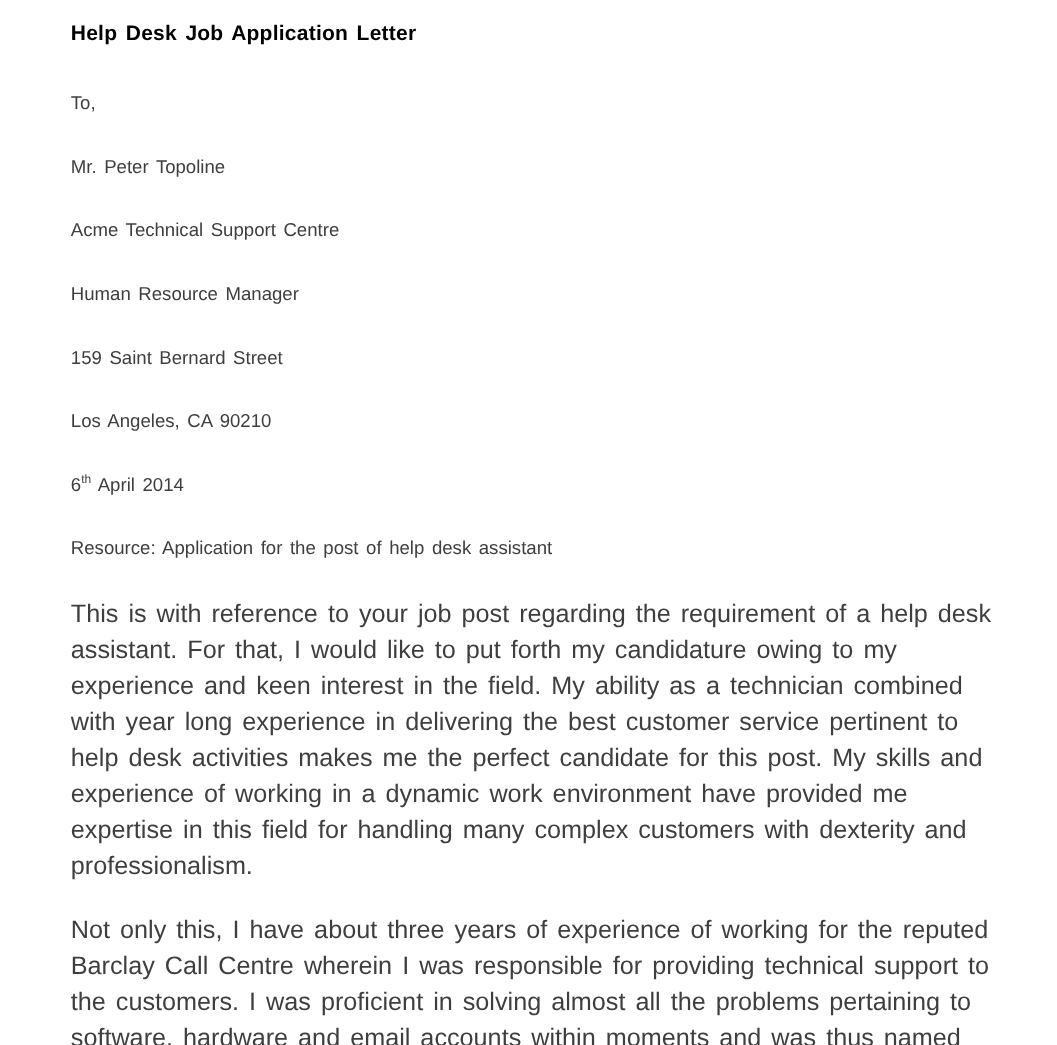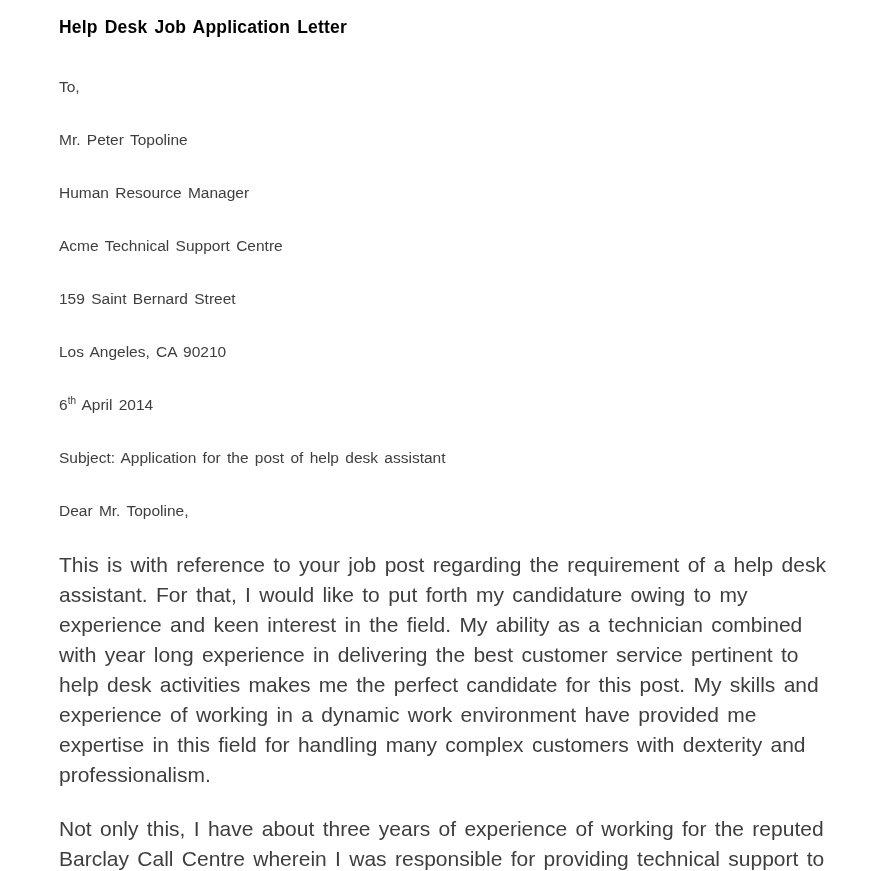--- a/index.html
+++ b/index.html
@@ -59,32 +59,31 @@
 <div class="page">
 
   <h1 class="doc-title">Help Desk Job Application Letter</h1>
 
   <div class="addr-block">
 
     <p>To,</p>
 
     <p>Mr. Peter Topoline</p>
 
+    <p>Acme Technical Support Centre</p>
+
     <p>Human Resource Manager</p>
-
-    <p>Acme Technical Support Centre</p>
 
     <p>159 Saint Bernard Street</p>
 
     <p>Los Angeles, CA 90210</p>
 
     <p><span>6</span><sup class="ordinal">th</sup><span> April 2014</span></p>
 
-    <p>Subject: Application for the post of help desk assistant</p>
+    <p>Resource: Application for the post of help desk assistant</p>
 
-    <p>Dear Mr. Topoline,</p>
   </div>
 
   <p class="para para-1">This is with reference to your job post regarding the requirement of a help desk assistant. For that, I would like to put forth my candidature owing to my experience and keen interest in the field. My ability as a technician combined with year long experience in delivering the best customer service pertinent to help desk activities makes me the perfect candidate for this post. My skills and experience of working in a dynamic work environment have provided me expertise in this field for handling many complex customers with dexterity and professionalism.</p>
 
   <p class="para para-2">Not only this, I have about three years of experience of working for the reputed Barclay Call Centre wherein I was responsible for providing technical support to the customers. I was proficient in solving almost all the problems pertaining to software, hardware and email accounts within moments and was thus named the Employee of the Year for the year 2010-2012.</p>
 
 </div>
 
 </body></html>

